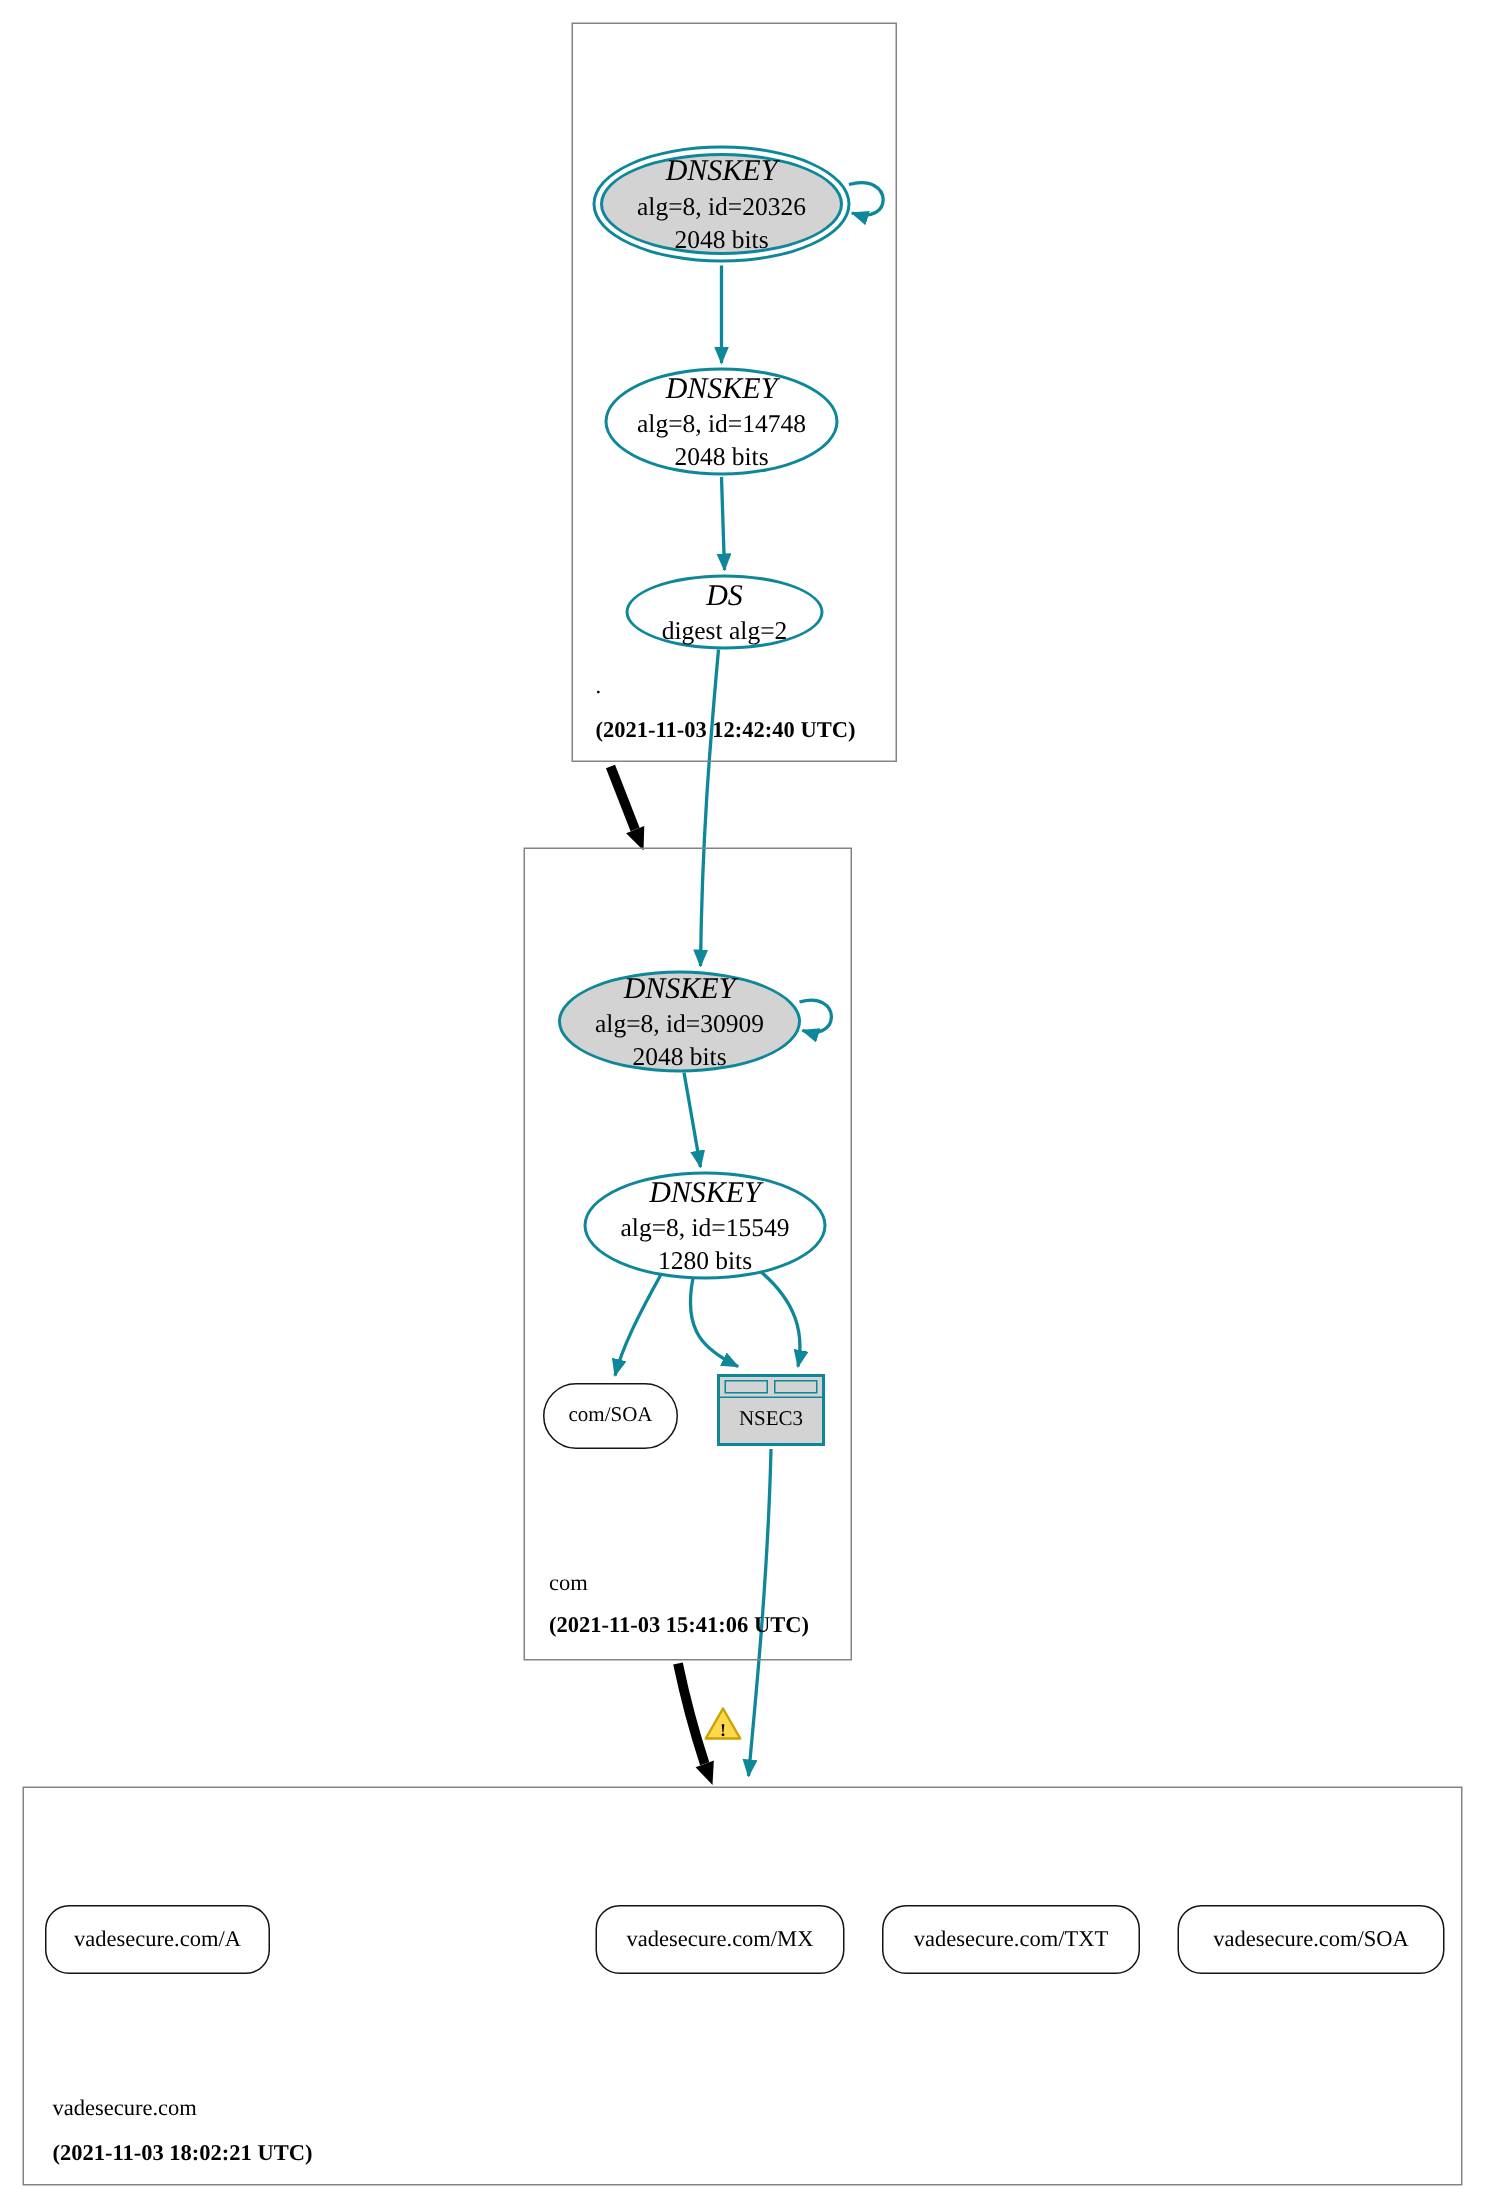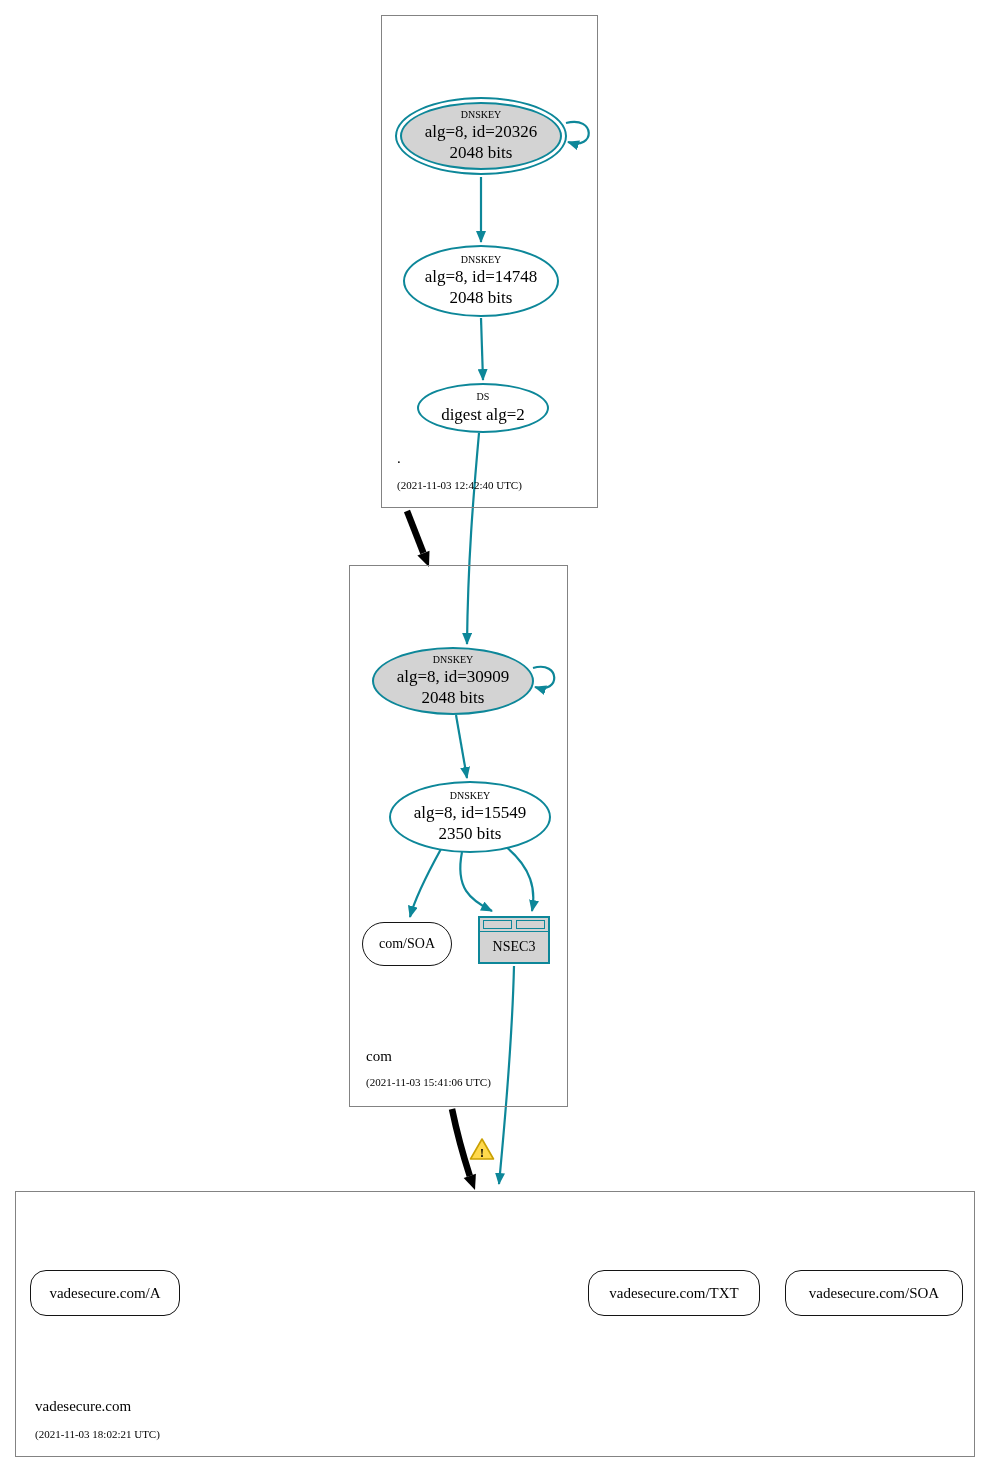--- a/index.html
+++ b/index.html
@@ -6,36 +6,36 @@
   .canvas {
     position:relative; width:991px; height:1473px; background:#fff;
     font-family:"Liberation Serif", serif; color:#000; overflow:hidden;
   }
   .edges { position:absolute; left:0; top:0; width:991px; height:1473px; pointer-events:none; }
   .e { stroke:#0d8799; stroke-width:2.2; fill:none; }
   .thick { stroke:#000; stroke-width:6.5; fill:none; }
 
   .zone { position:absolute; border:1px solid #838383; background:transparent; box-sizing:border-box; }
   .zone-name { position:absolute; font-size:15px; }
-  .zone-time { position:absolute; font-size:11px; }
+  .zone-time { position:absolute; font-size:15px;font-weight:bold; }
 
   .ellipse {
     position:absolute; border-radius:50%; border:2.2px solid #0d8799;
     box-sizing:border-box; display:flex; align-items:stretch; justify-content:stretch;
   }
   .ellipse .inner {
     flex:1; display:flex; flex-direction:column; align-items:center; justify-content:center;
     border-radius:50%; text-align:center;
   }
   .ellipse.gray { background:#d3d3d3; }
   .ellipse.white { background:#fff; }
   .ellipse.double { padding:3px; background:#fff; }
   .ellipse.double .inner { border:2.2px solid #0d8799; background:#d3d3d3; }
   .nl { font-size:17px; line-height:1.25; white-space:nowrap; }
-  .nl.title { font-size:10px; }
+  .nl.title { font-size:20px;font-style:italic; }
 
   .rrset {
     position:absolute; height:46px; border:1.6px solid #141414; border-radius:16px;
     background:#fff; display:flex; align-items:center; justify-content:center;
     font-size:15px; box-sizing:border-box; white-space:nowrap;
   }
   .rrset.small { height:44px; font-size:14px; border-radius:22px; }
 
   .nsec3 {
     position:absolute; left:478px; top:916px; width:72px; height:48px;
@@ -127,21 +127,21 @@
       <div class="nl title">DNSKEY</div>
       <div class="nl">alg=8, id=30909</div>
       <div class="nl">2048 bits</div>
     </div>
   </div>
 
   <div class="ellipse white" style="left:389px; top:781px; width:162px; height:72px;">
     <div class="inner">
       <div class="nl title">DNSKEY</div>
       <div class="nl">alg=8, id=15549</div>
-      <div class="nl">2350 bits</div>
+      <div class="nl">1280 bits</div>
     </div>
   </div>
 
   <div class="rrset small" style="left:362px; top:922px; width:90px;">
     <span>com/SOA</span>
   </div>
 
   <div class="nsec3">
     <div class="nsec3-cells">
       <span class="cell"></span>
@@ -150,20 +150,23 @@
     <div class="nsec3-label">NSEC3</div>
   </div>
 
   <div class="zone" style="left:15px; top:1191px; width:960px; height:266px;"></div>
   <div class="zone-name" style="left:35px; top:1398px;">vadesecure.com</div>
   <div class="zone-time" style="left:35px; top:1428px;">(2021-11-03 18:02:21 UTC)</div>
 
   <div class="rrset" style="left:30px; top:1270px; width:150px;">
     <span>vadesecure.com/A</span>
   </div>
+  <div class="rrset" style="left:397px; top:1270px; width:166px;">
+    <span>vadesecure.com/MX</span>
+  </div>
   <div class="rrset" style="left:588px; top:1270px; width:172px;">
     <span>vadesecure.com/TXT</span>
   </div>
   <div class="rrset" style="left:785px; top:1270px; width:178px;">
     <span>vadesecure.com/SOA</span>
   </div>
 
 </div>
 
 </body></html>

